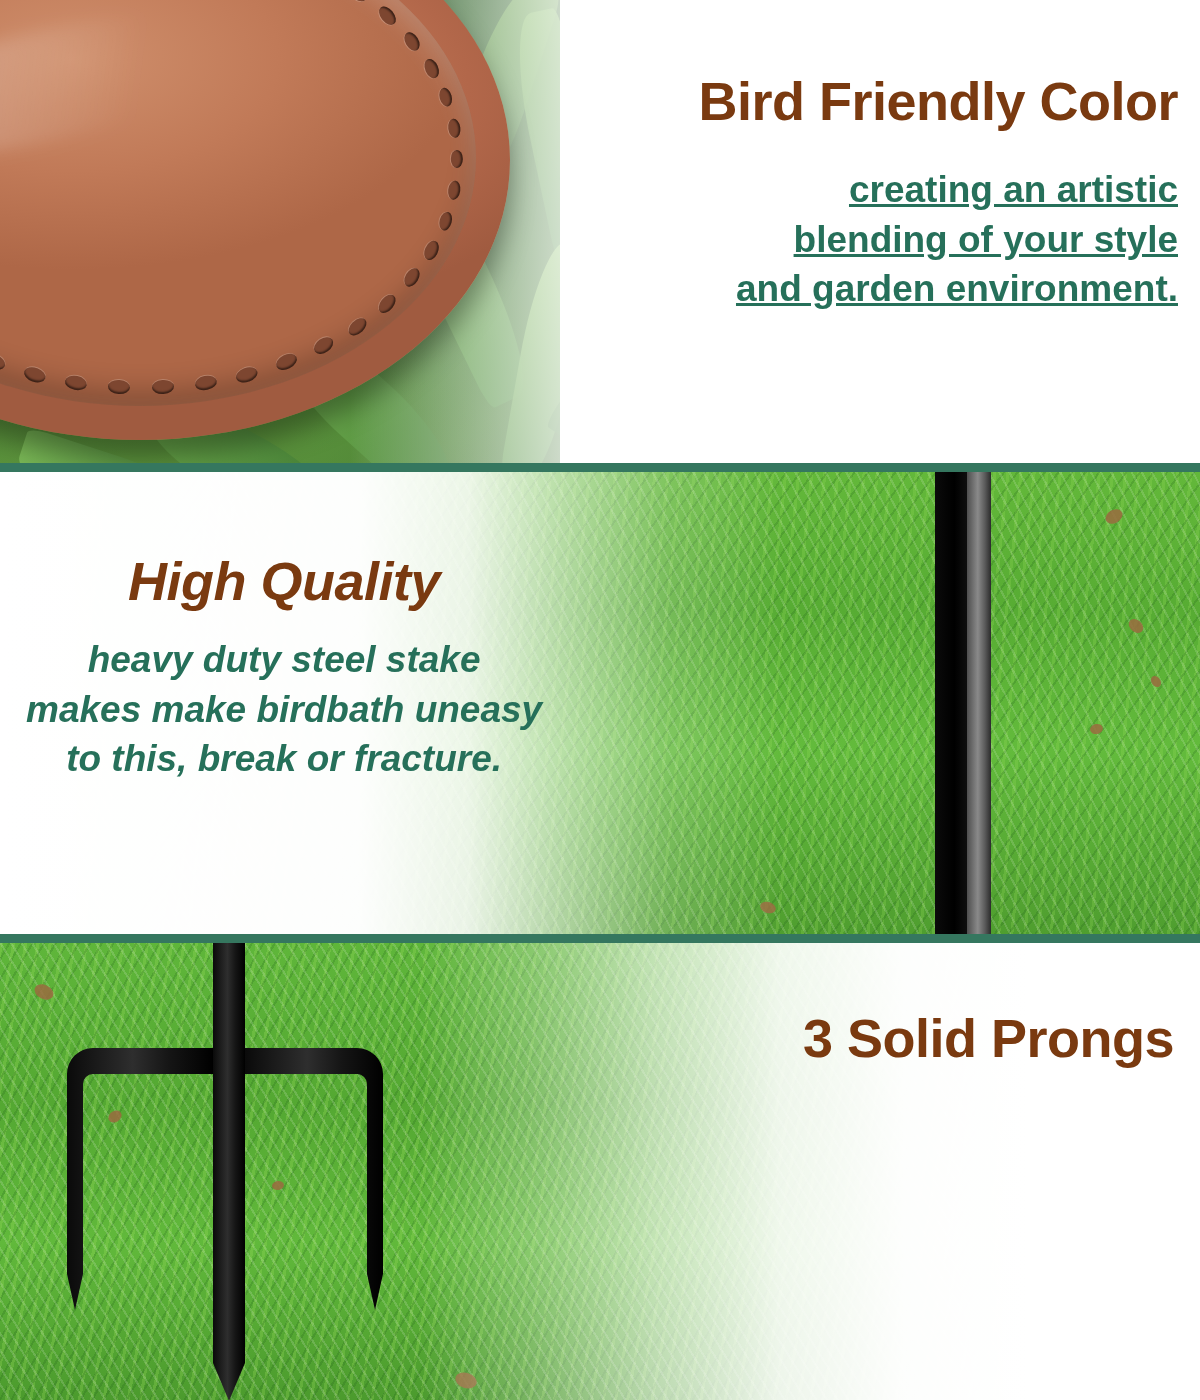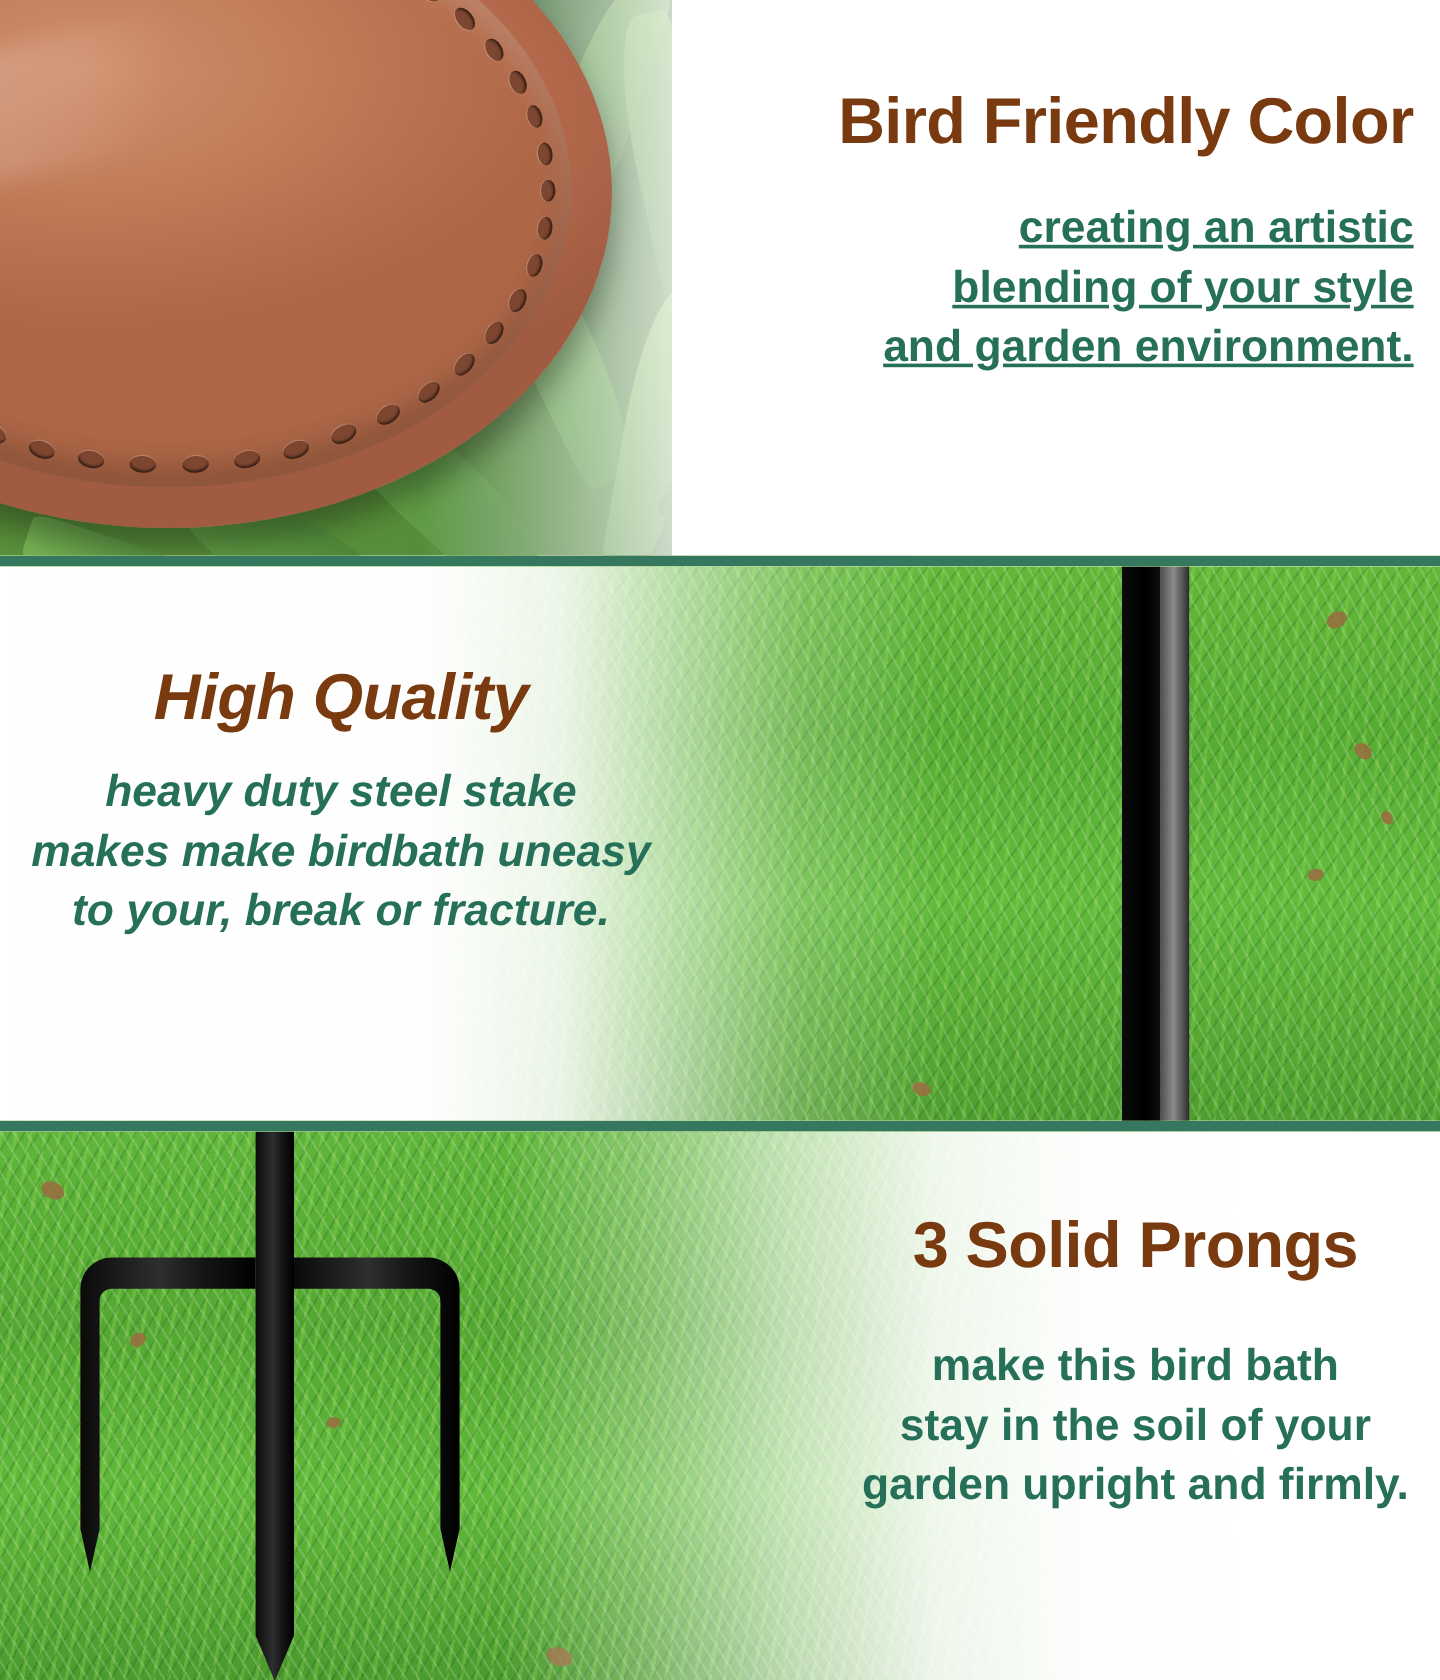--- a/index.html
+++ b/index.html
@@ -2,21 +2,21 @@
 <html><head>
 <meta charset="utf-8">
 <style>
   html,body{margin:0;padding:0;background:#fff;}
   body{font-family:"Liberation Sans","DejaVu Sans",sans-serif;}
 
   .infographic{
     position:relative;
     width:1200px;height:1400px;
     overflow:hidden;
-    background:#84cc16;
+    background:#0ea5e9;
   }
 
   
   .panel{position:relative;width:1200px;overflow:hidden;background:#fff;}
   #panel-1{height:463px;}
   #panel-2{height:462px;}
   #panel-3{height:460px;}
 
   .divider{width:1200px;height:9px;background:#35775f;}
 
@@ -228,21 +228,21 @@
     <div class="pole pole-dark"></div>
     <div class="pole pole-light"></div>
 
     <div class="p2-fade"></div>
 
     <div class="copy">
       <h2 class="heading">High Quality</h2>
       <p class="body-text">
         <span class="ln">heavy duty steel stake</span>
         <span class="ln">makes make birdbath uneasy</span>
-        <span class="ln">to your, break or fracture.</span>
+        <span class="ln">to this, break or fracture.</span>
       </p>
     </div>
   </section>
 
   <div class="divider"></div>
 
   <section class="panel" id="panel-3">
 
     <div class="p3-grass">
       <div class="speck" style="left:34px;top:42px;width:20px;height:14px;transform:rotate(25deg);"></div>
@@ -265,21 +265,16 @@
 
       <path d="M213,105 h-120 a26,26 0 0 0 -26,26 v200 l8,36 l8,-36 v-190 a10,10 0 0 1 10,-10 h120 z" fill="url(#metal)"></path>
 
       <path d="M245,105 h112 a26,26 0 0 1 26,26 v200 l-8,36 l-8,-36 v-190 a10,10 0 0 0 -10,-10 h-112 z" fill="url(#metal)"></path>
     </svg>
 
     <div class="p3-fade"></div>
 
     <div class="copy">
       <h2 class="heading">3 Solid Prongs</h2>
-      <p class="body-text">
-        <span class="ln">make this bird bath</span>
-        <span class="ln">stay in the soil of your</span>
-        <span class="ln">garden upright and firmly.</span>
-      </p>
     </div>
   </section>
 
 </div>
 
 </body></html>

